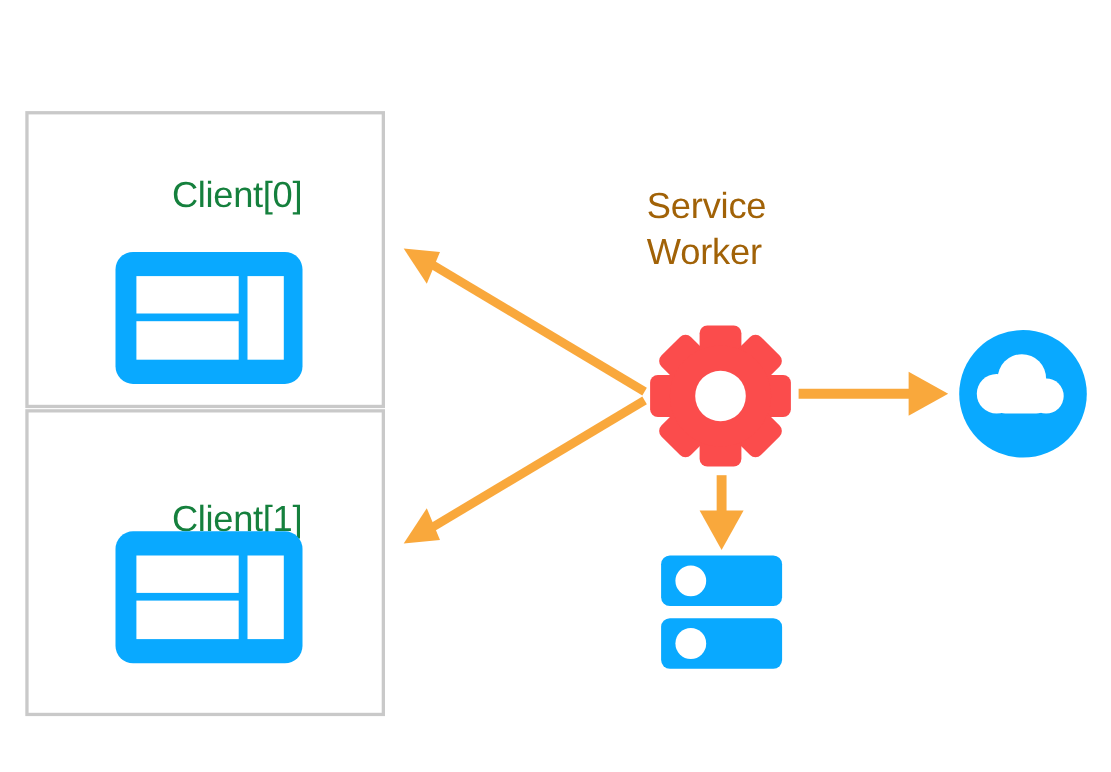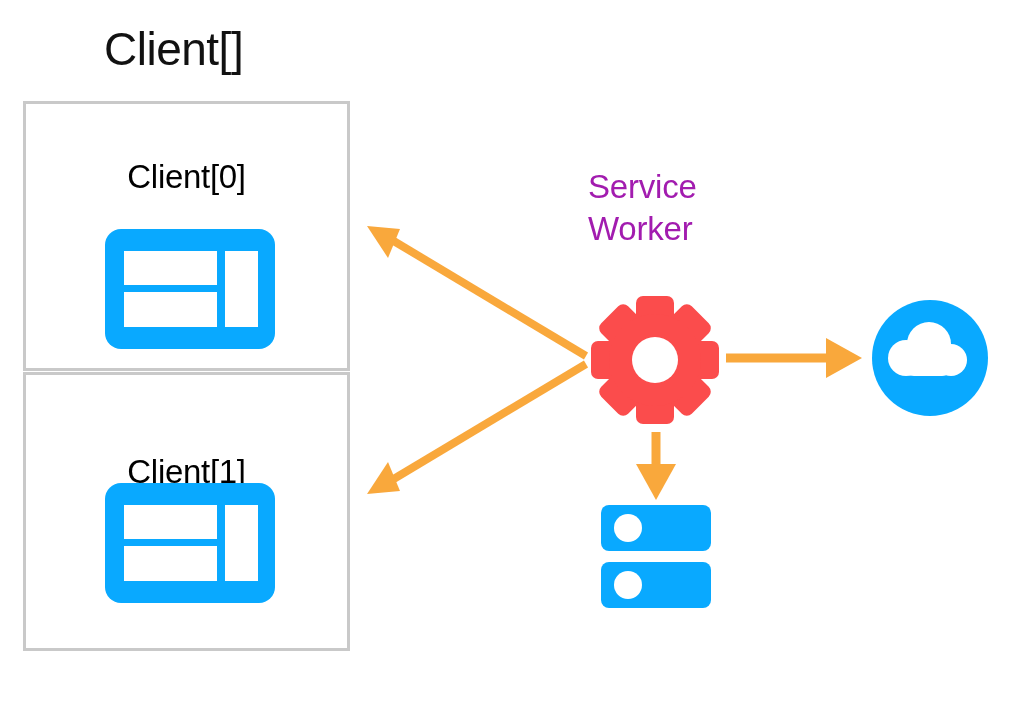--- a/index.html
+++ b/index.html
@@ -45,23 +45,24 @@
   #client-box-1 { top: 372px;  height: 279px; }
 
   .client-label {
     position: absolute;
     left: 0;
     width: 100%;
     text-align: center;
     font-size: 33px;
     font-weight: 400;
     letter-spacing: -0.3px;
-    color: #000000;
+    color: #15803d;
     line-height: 1;
     white-space: nowrap;
+    padding-left: 29px;
   }
   #client-box-0 .client-label { top: 56px; }
   #client-box-1 .client-label { top: 40px; margin-top: 40px; }
 
   
   .browser-icon {
     position: absolute;
     width: 170px;
     height: 120px;
     background: #09a9ff;
@@ -79,42 +80,41 @@
   .browser-icon .pane-right      { left: 120px; top: 22px; width: 33px;  height: 76px; }
 
   
   .sw-label {
     position: absolute;
     left: 588px;
     top: 166px;
     font-size: 33px;
     font-weight: 400;
     letter-spacing: -0.2px;
-    color: #a21caf;
+    color: #a16207;
     line-height: 1.28;
     white-space: pre-line;
     text-align: left;
   }
 
   
   #vector-layer {
     position: absolute;
     left: 0;
     top: 0;
     width: 1010px;
     height: 702px;
     pointer-events: none;
   }
 </style>
 </head>
 <body>
 
 <div id="stage">
 
-  <div class="title-clients">Client[]</div>
 
   <div class="client-box" id="client-box-0">
     <div class="client-label">Client[0]</div>
     <div class="browser-icon">
       <div class="pane pane-top-left"></div>
       <div class="pane pane-bot-left"></div>
       <div class="pane pane-right"></div>
     </div>
   </div>
 

